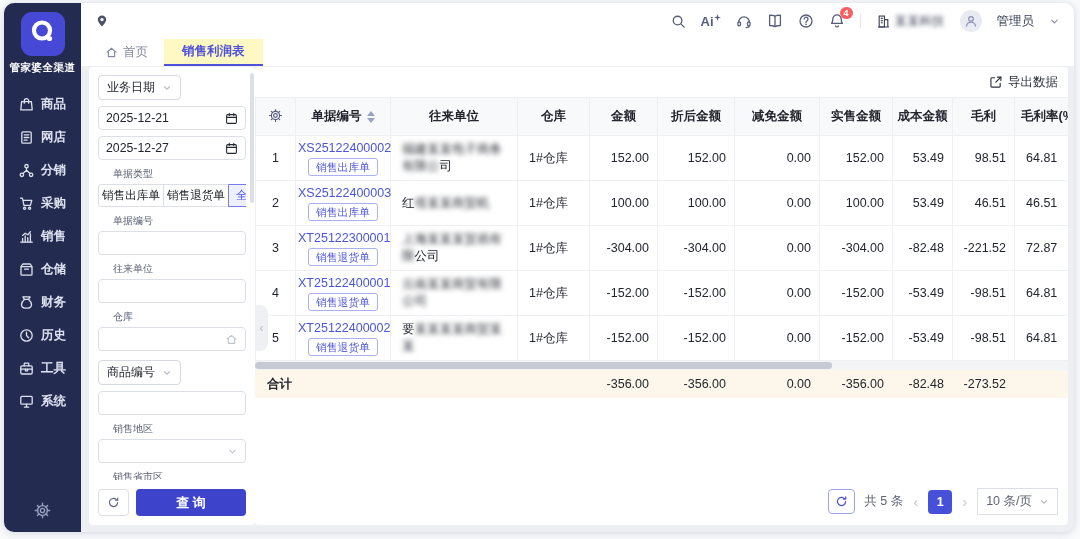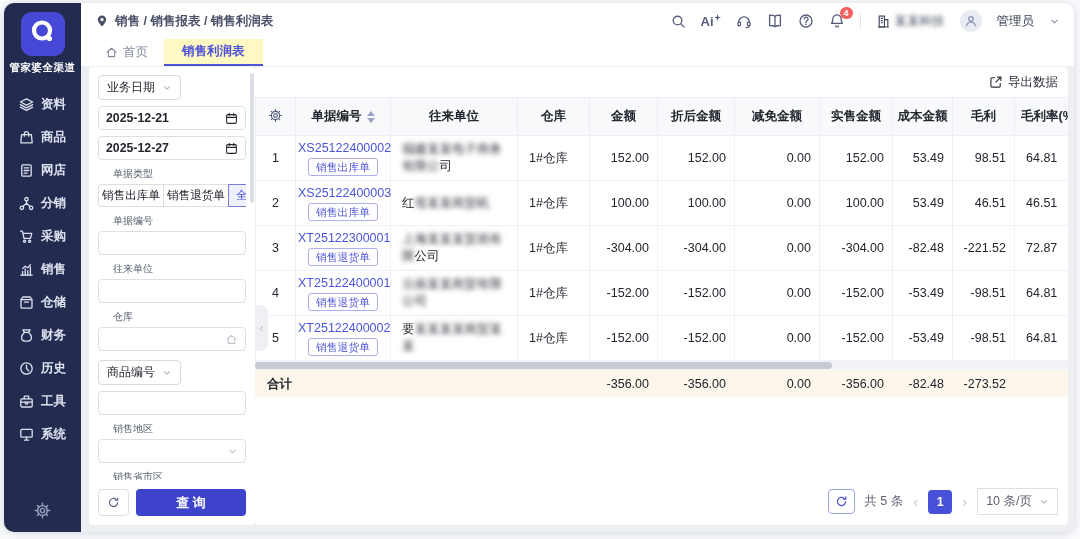--- a/index.html
+++ b/index.html
@@ -40,21 +40,21 @@
   
   .filter-card{width:166px;background:#fff;border-radius:4px;padding:8px 9px 9px;display:flex;flex-direction:column;position:relative;flex-shrink:0}
   .filter-fields{flex:1;overflow:hidden}
   .pill{display:inline-flex;align-items:center;gap:7px;border:1px solid #d6d9e0;border-radius:4px;padding:3px 8px;
     font-size:12px;color:#23262e;width:max-content;cursor:pointer;background:#fff}
   .pill.mt{margin-top:9px}
   .flabel{margin:7px 15px 3px;font-size:10px;color:#596070}
   .finput{height:24px;border:1px solid #dcdfe6;border-radius:4px;display:flex;align-items:center;justify-content:space-between;
     padding:0 7px;font-size:12px;color:#23262e;background:#fff;margin-top:0;cursor:text}
   .finput.date{margin-top:6px}
-  .finput.date span{font-weight:700;font-size:12.3px;color:#23262e}
+  .finput.date span{font-weight:400;font-size:12.3px;color:#23262e}
   .finput .ricon{color:#c0c4cc;display:inline-flex;margin-left:auto}
   .seg{display:flex}
   .seg-btn{border:1px solid #dcdfe6;background:#fff;font-size:11.6px;color:#23262e;padding:3px 3px;margin-left:-1px;white-space:nowrap;cursor:pointer;font-family:inherit}
   .seg-btn:first-child{border-radius:3px 0 0 3px;margin-left:0}
   .seg-btn:last-child{border-radius:0 3px 3px 0;padding:3px 7px}
   .seg-btn.active{color:#4d52d9;border-color:#767ce4;background:#eef0fe;position:relative;z-index:1}
   .filter-footer{display:flex;gap:7px;padding-top:9px}
   .refresh-btn{width:31px;height:27px;border:1px solid #dcdfe6;border-radius:4px;display:grid;place-items:center;color:#5a6080;cursor:pointer;background:#fff}
   .query-btn{flex:1;height:27px;background:#3d43cb;border:none;border-radius:4px;color:#fff;font-size:13px;font-weight:600;cursor:pointer;font-family:inherit}
   .v-thumb{position:absolute;right:1px;top:6px;width:4px;height:130px;background:#dcdfe5;border-radius:2px;cursor:pointer}
@@ -101,30 +101,20 @@
             <circle cx="14" cy="13.5" r="8" fill="none" stroke="#fff" stroke-width="4.2"></circle>
             <circle cx="21.5" cy="21.5" r="2.6" fill="#fff"></circle>
           </svg>
       </span>
     </div>
     <div class="logo-text">管家婆全渠道</div>
     <nav class="nav" id="sidebar-nav">
         <div class="nav-item">
           <span class="nav-icon">
             <svg width="15" height="15" viewBox="0 0 15 15" fill="none" stroke="currentColor" stroke-width="1.3" stroke-linecap="round" stroke-linejoin="round">
-              <path d="M7.5 1.8L13.6 5 7.5 8.2 1.4 5z"></path>
-              <path d="M1.4 7.6l6.1 3.2 6.1-3.2"></path>
-              <path d="M1.4 10.2l6.1 3.2 6.1-3.2"></path>
-            </svg>
-          </span>
-          <span>资料</span>
-        </div>
-        <div class="nav-item">
-          <span class="nav-icon">
-            <svg width="15" height="15" viewBox="0 0 15 15" fill="none" stroke="currentColor" stroke-width="1.3" stroke-linecap="round" stroke-linejoin="round">
               <path d="M2.6 4.6h9.8l.8 8.2H1.8z"></path>
               <path d="M5.3 6.2V3.9a2.2 2.2 0 014.4 0v2.3"></path>
             </svg>
           </span>
           <span>商品</span>
         </div>
         <div class="nav-item">
           <span class="nav-icon">
             <svg width="15" height="15" viewBox="0 0 15 15" fill="none" stroke="currentColor" stroke-width="1.3" stroke-linecap="round" stroke-linejoin="round">
               <rect x="2.8" y="1.8" width="9.4" height="11.4" rx="1.2"></rect>
@@ -225,21 +215,20 @@
   <div class="rightcol">
 
     <header class="topbar">
       <div class="breadcrumb">
         <span style="display:inline-flex;color:#4a5168">
           <svg width="14" height="14" viewBox="0 0 16 16">
               <path d="M8 1.6a4.8 4.8 0 00-4.8 4.8C3.2 9.9 8 14.2 8 14.2s4.8-4.3 4.8-7.8A4.8 4.8 0 008 1.6z" fill="currentColor"></path>
               <circle cx="8" cy="6.4" r="1.9" fill="#fff"></circle>
             </svg>
         </span>
-        <span>销售 / 销售报表 / 销售利润表</span>
       </div>
       <div class="topbar-icons">
         <span class="icon-btn">
           <svg width="15" height="15" viewBox="0 0 16 16" fill="none" stroke="currentColor" stroke-width="1.4" stroke-linecap="round">
               <circle cx="7" cy="7" r="4.6"></circle>
               <path d="M10.5 10.5L14 14"></path>
             </svg>
         </span>
         <span class="icon-btn">
           <span class="ai-txt">Ai</span>

